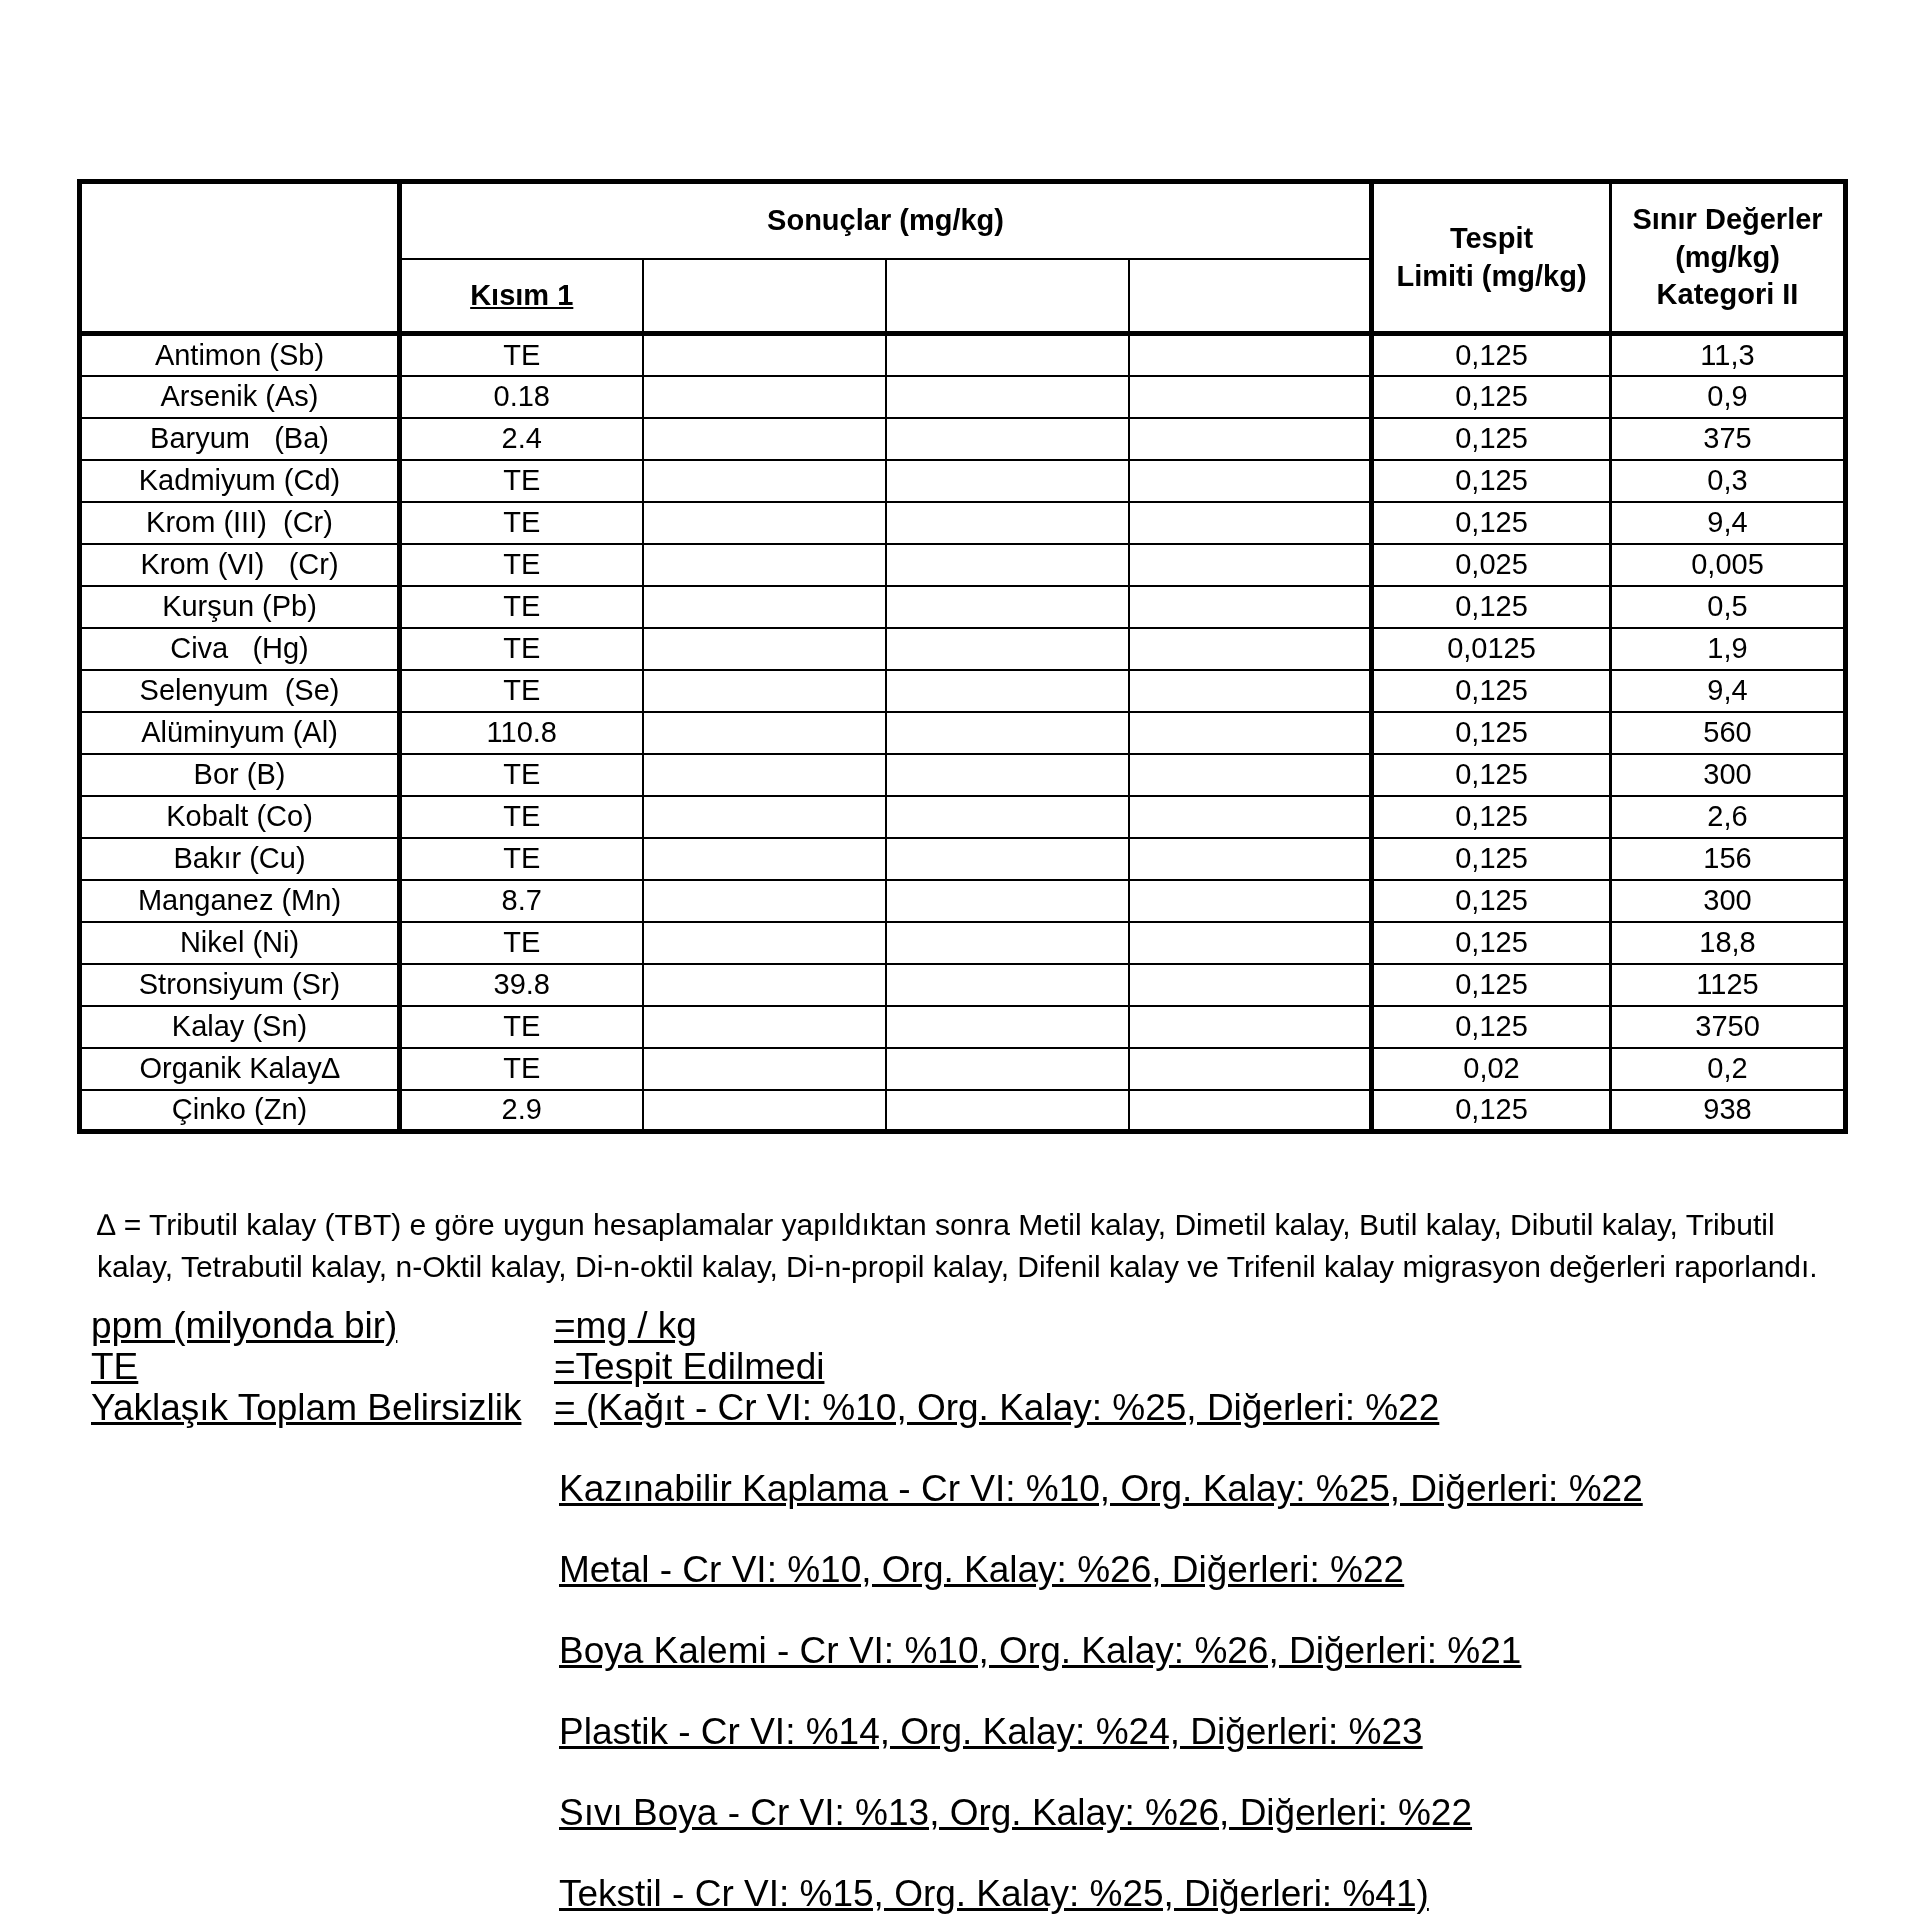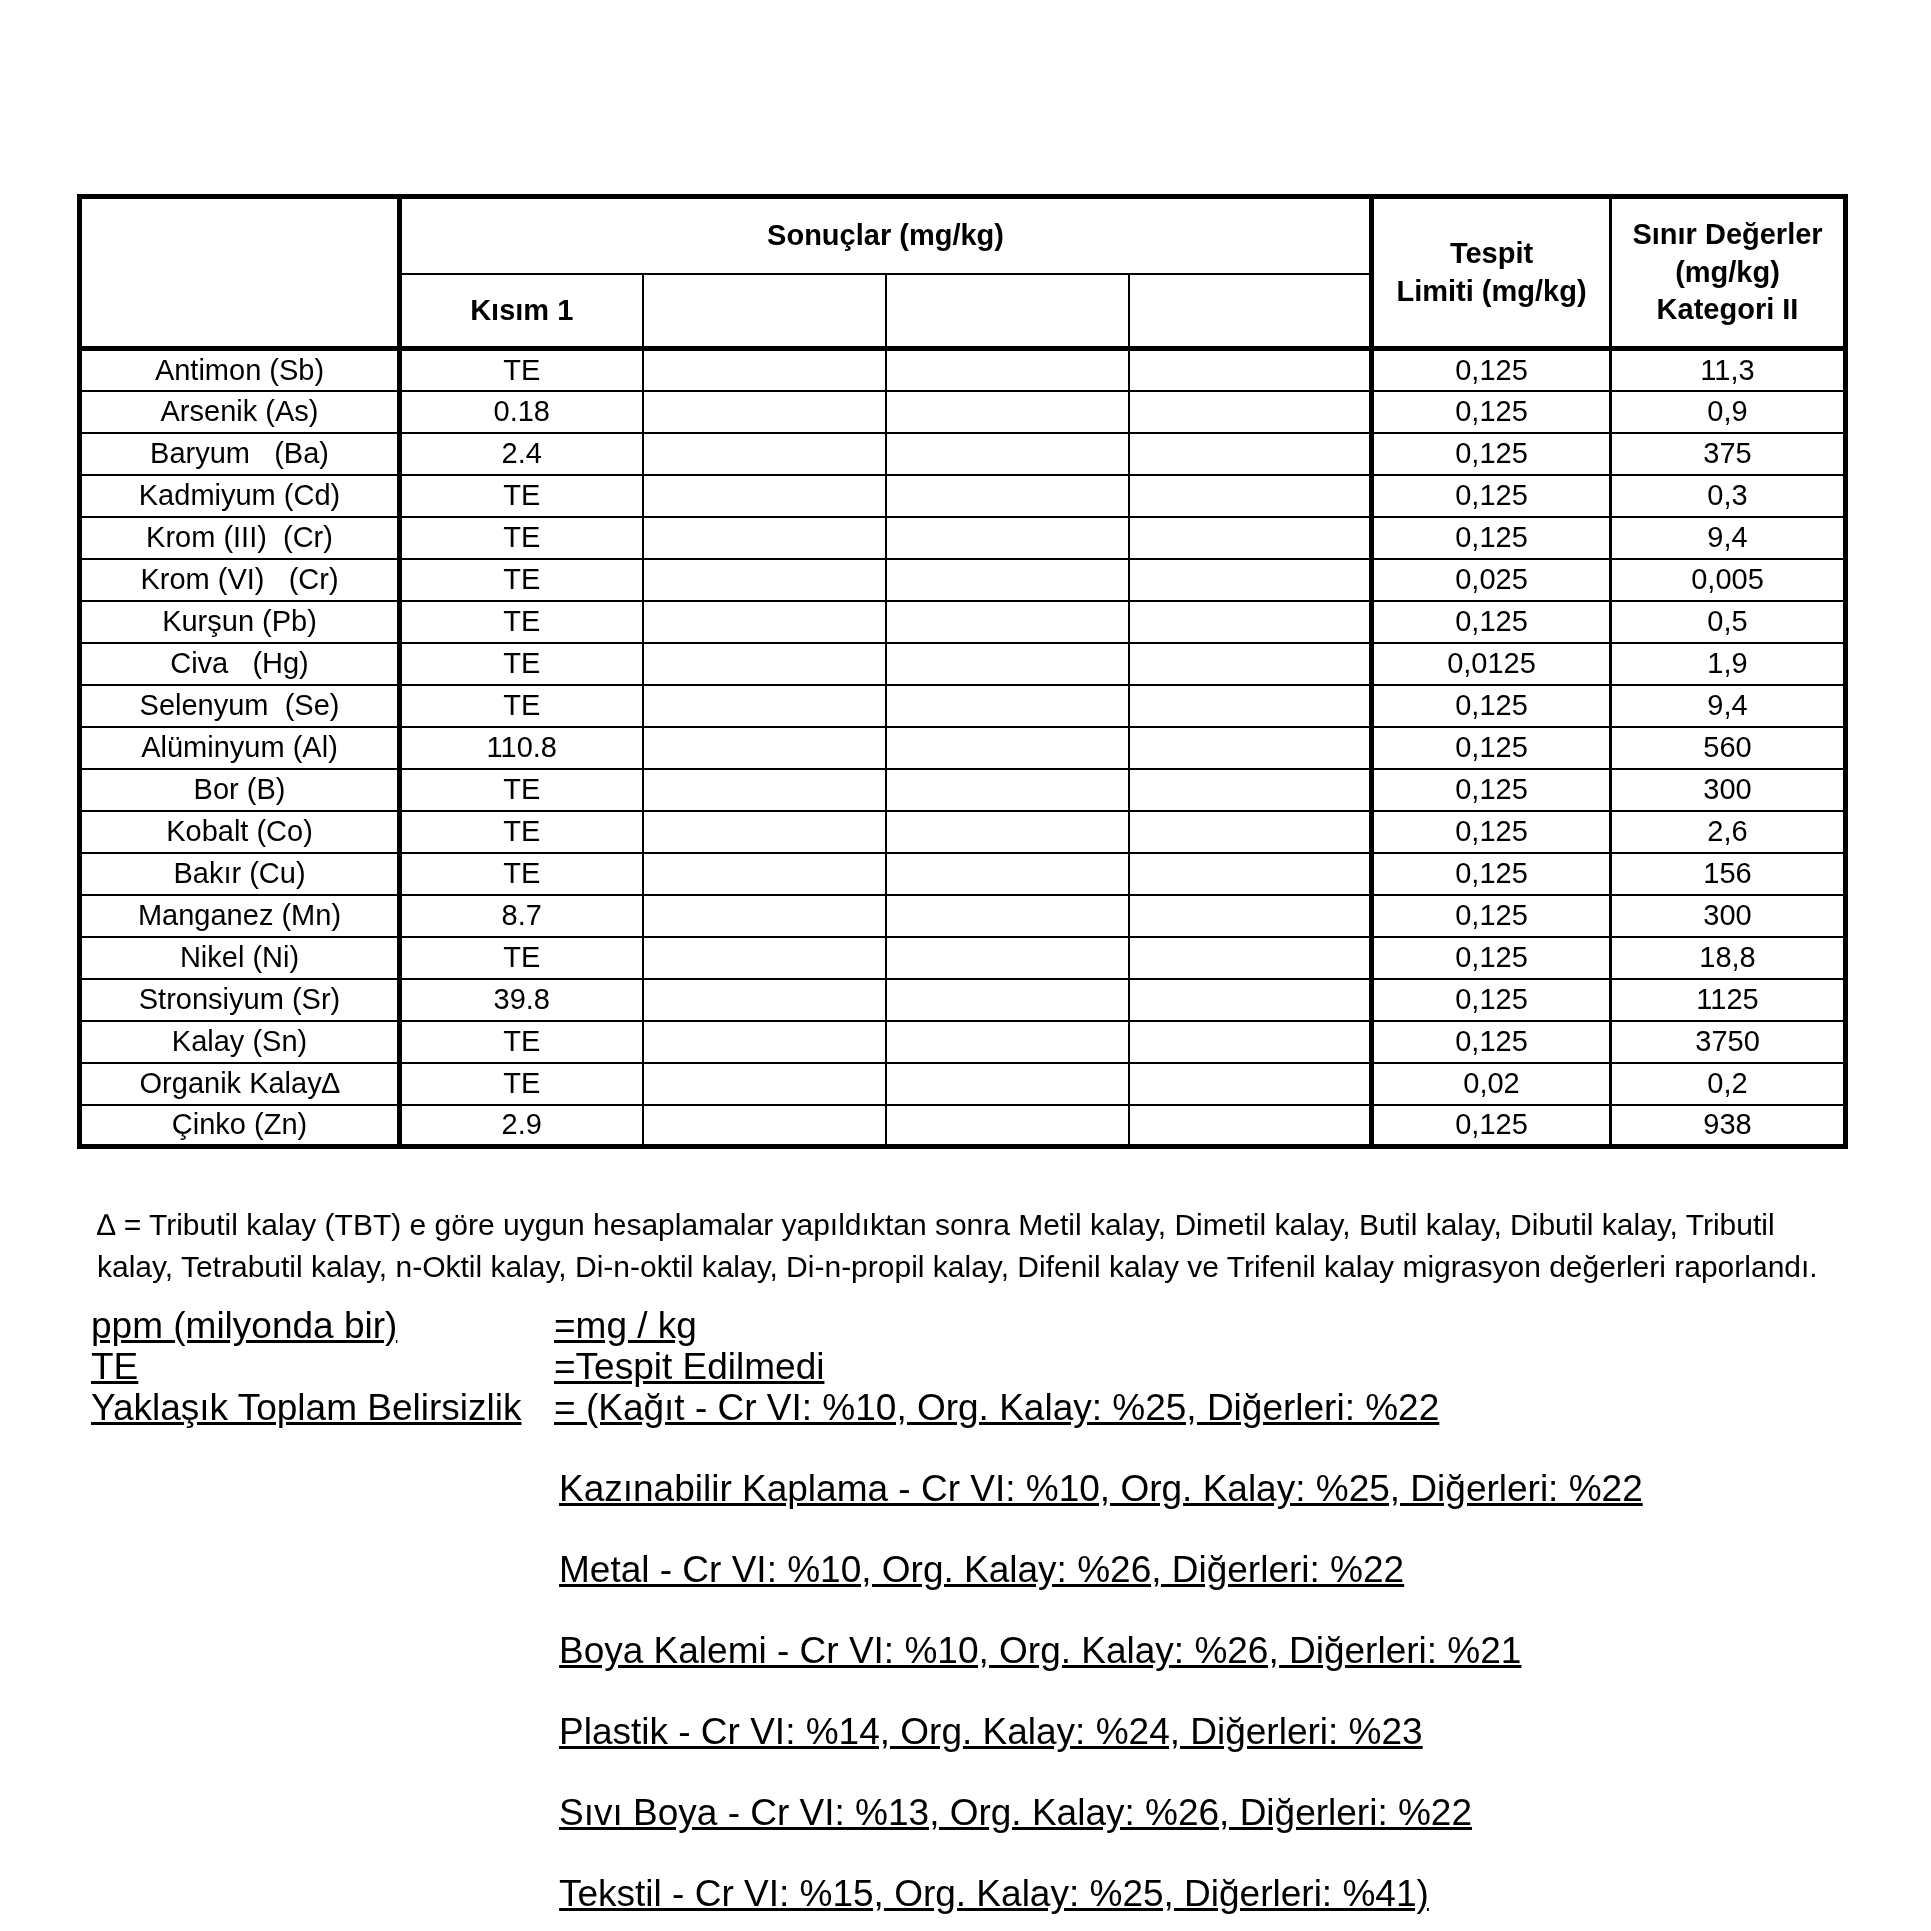--- a/index.html
+++ b/index.html
@@ -10,21 +10,21 @@
   body {
     position: relative;
     width: 1931px;
     height: 1931px;
     font-family: "Liberation Sans", sans-serif;
     color: #000000;
   }
   .results-table {
     position: absolute;
     left: 77px;
-    top: 194px;
+    top: 179px;
     width: 1767px;
     border-collapse: collapse;
     table-layout: fixed;
     border: 5.8px solid #000;
     padding-left: 46px;
   }
   .results-table td {
     border: 2.9px solid #000;
     text-align: center;
     vertical-align: middle;
@@ -38,21 +38,21 @@
   .hdr {
     font-weight: bold;
     white-space: pre-line;
     line-height: 1.3;
     font-size: 29px;
   }
   .kisim {
     font-weight: bold;
     font-size: 30px;
   }
-  .u { }
+  .u { text-decoration: underline; }
   .c-name, .c-val { white-space: pre; }
   .br-thick { border-right-width: 5.8px !important; }
   .br-mid   { border-right-width: 3.9px !important; }
   .bb-thick { border-bottom-width: 5.8px !important; }
   .footnote {
     position: absolute;
     left: 97px;
     top: 1204px;
     width: 1748px;
     font-size: 30px;

